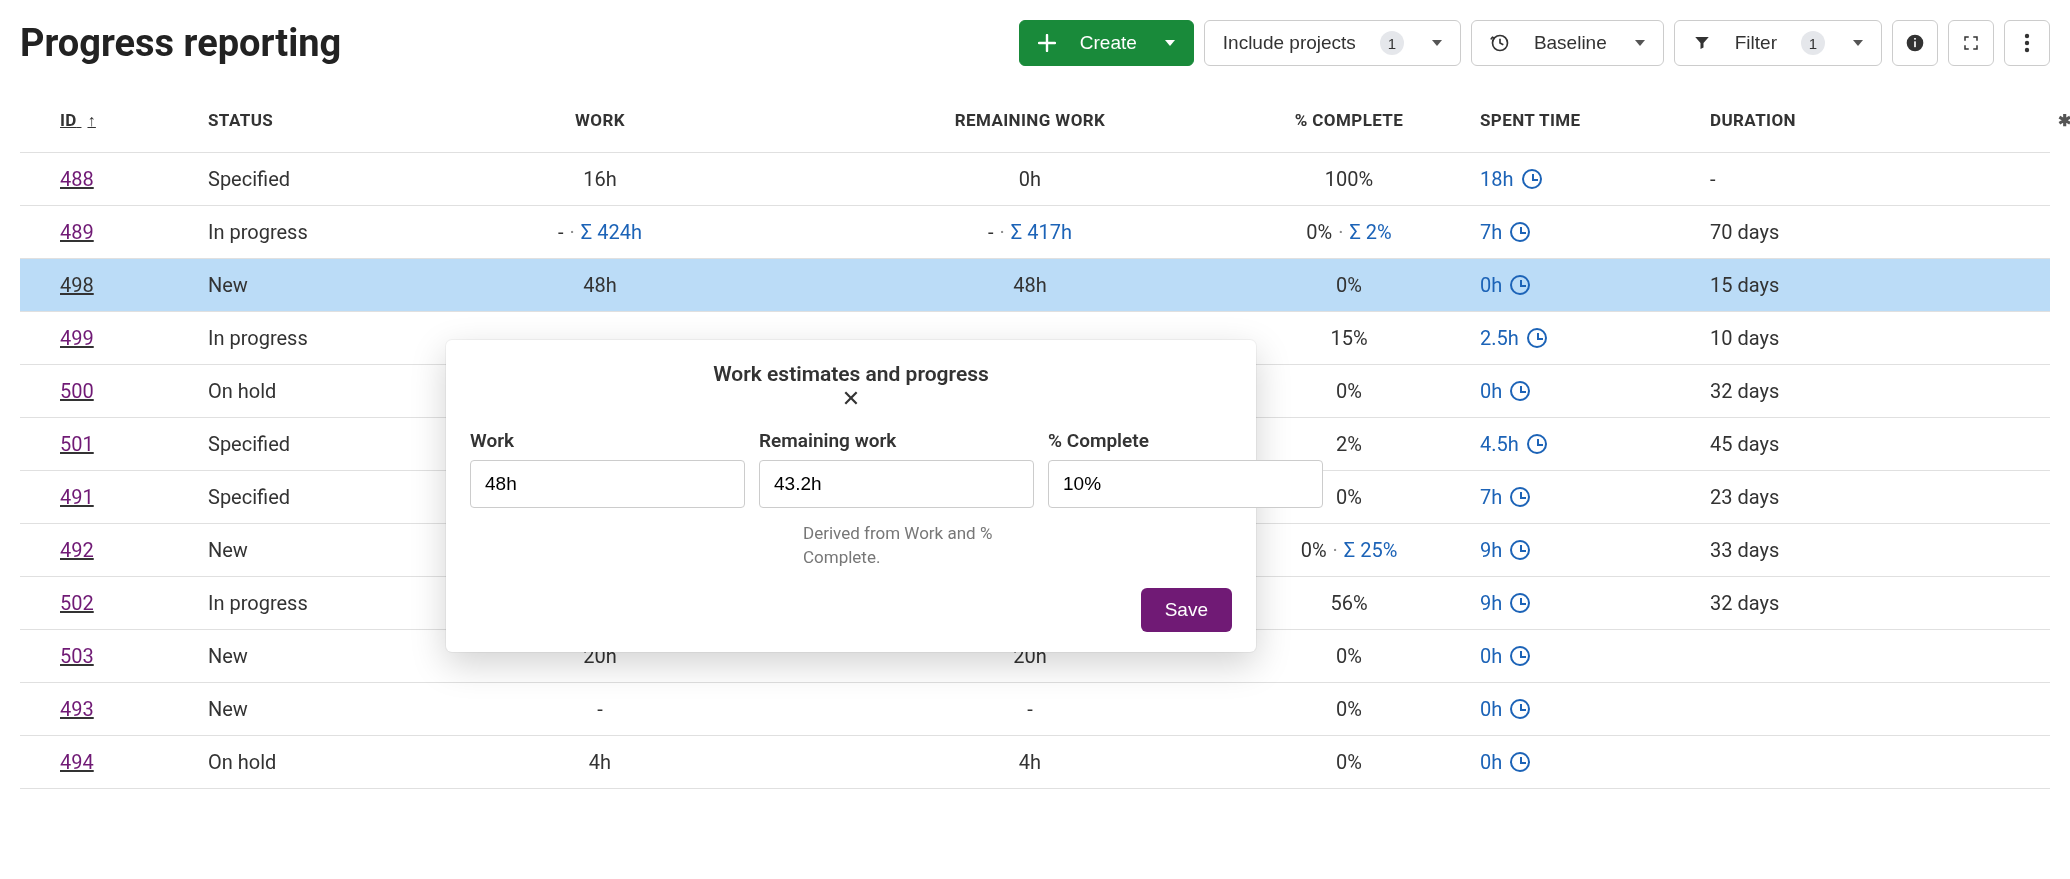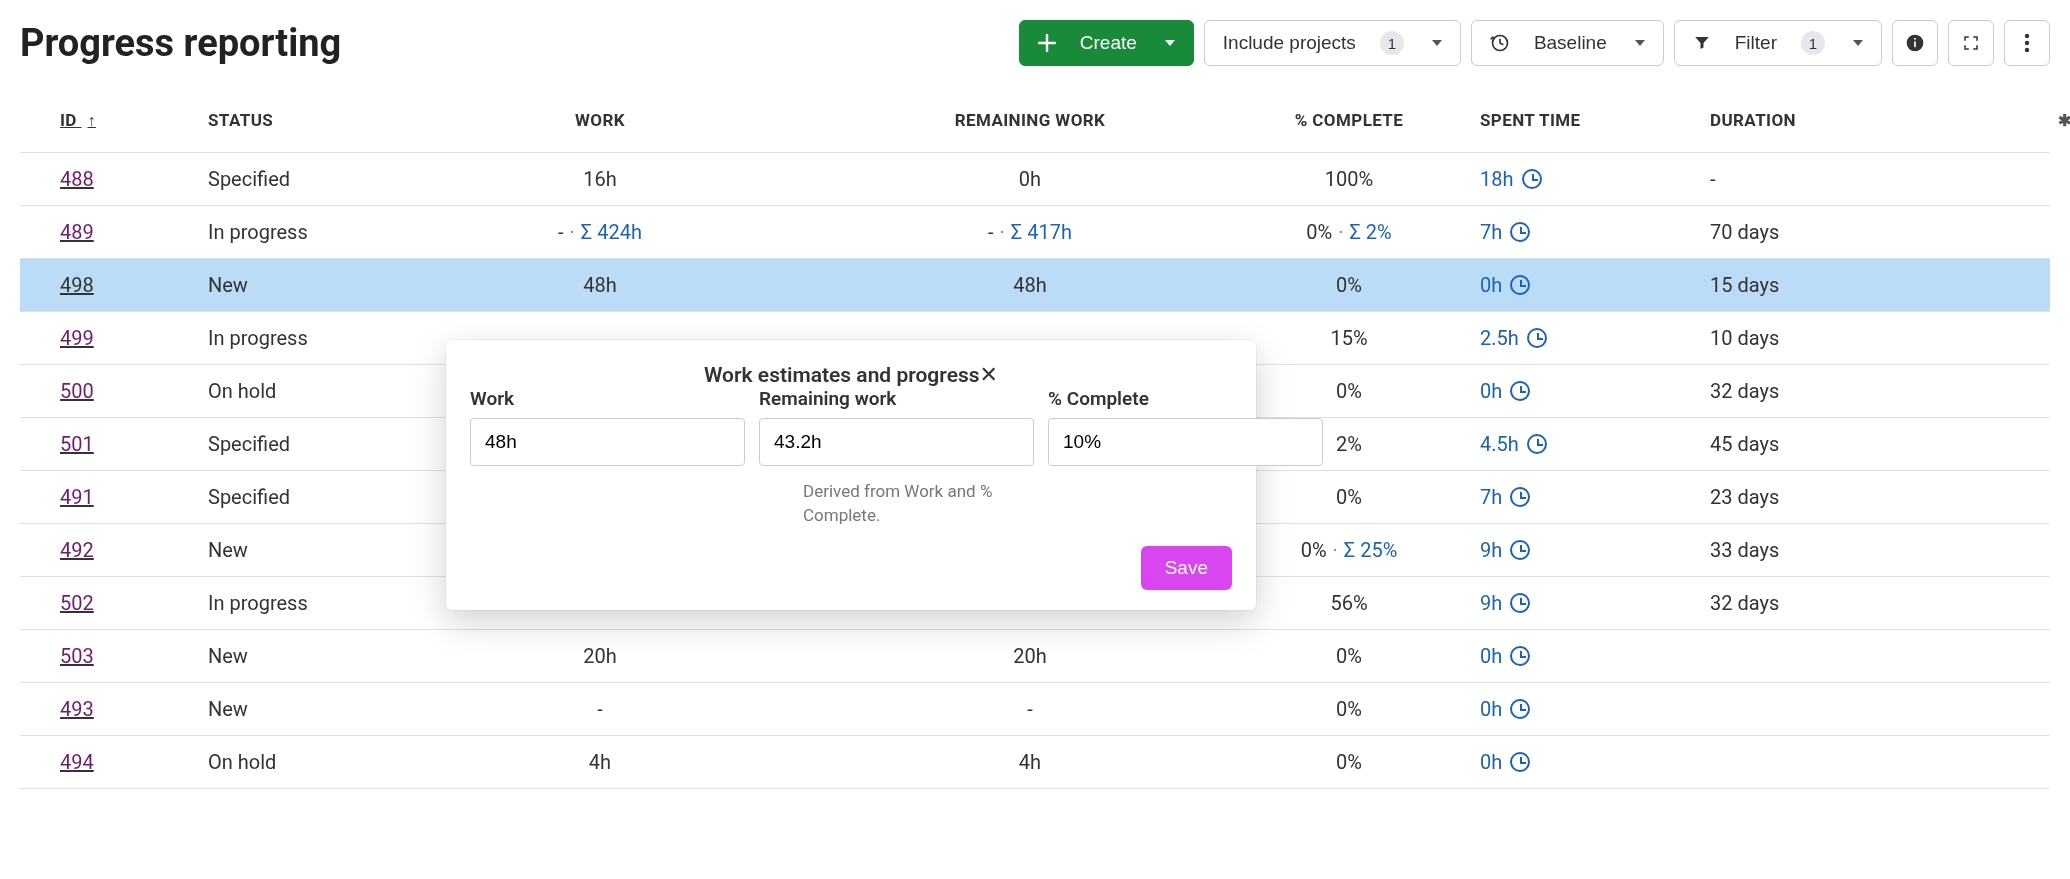--- a/index.html
+++ b/index.html
@@ -129,37 +129,39 @@
     background: #fff;
     border-radius: 6px;
     box-shadow: 0 12px 36px rgba(0,0,0,0.18), 0 0 0 1px rgba(0,0,0,0.04);
     padding: 22px 24px 20px 24px;
     z-index: 10;
   }
   .popover-head {
     display: flex;
     justify-content: center;
     align-items: center;
+    margin-bottom: 18px;
+    flex-direction: column;
   }
   .popover-title { font-size: 21px; font-weight: 600; }
   .popover-close { font-size: 22px; cursor: pointer; color:#333; }
   .popover-fields { display: flex; gap: 14px; }
   .field { flex: 1; display: flex; flex-direction: column; gap: 8px; }
   .field-label { font-weight: 600; font-size: 19px; }
   .field-input {
     height: 48px;
     border: 1px solid #ccc;
     border-radius: 4px;
     padding: 0 14px;
     font-size: 19px;
   }
   .field-hint { color: #777; font-size: 17px; margin-top: 6px; line-height: 1.4; margin-left: 44px; }
   .popover-actions { display: flex; justify-content: flex-end; margin-top: 18px; }
   .btn-save {
-    background: #d946ef; color: #fff; border: none;
+    background: #701a75; color: #fff; border: none;
     height: 44px; padding: 0 24px; border-radius: 6px;
     font-size: 19px; cursor: pointer;
   }
   .sep { color: #888; margin: 0 6px; }
 </style>
 </head>
 <body>
 
 <div class="wrap">
 

